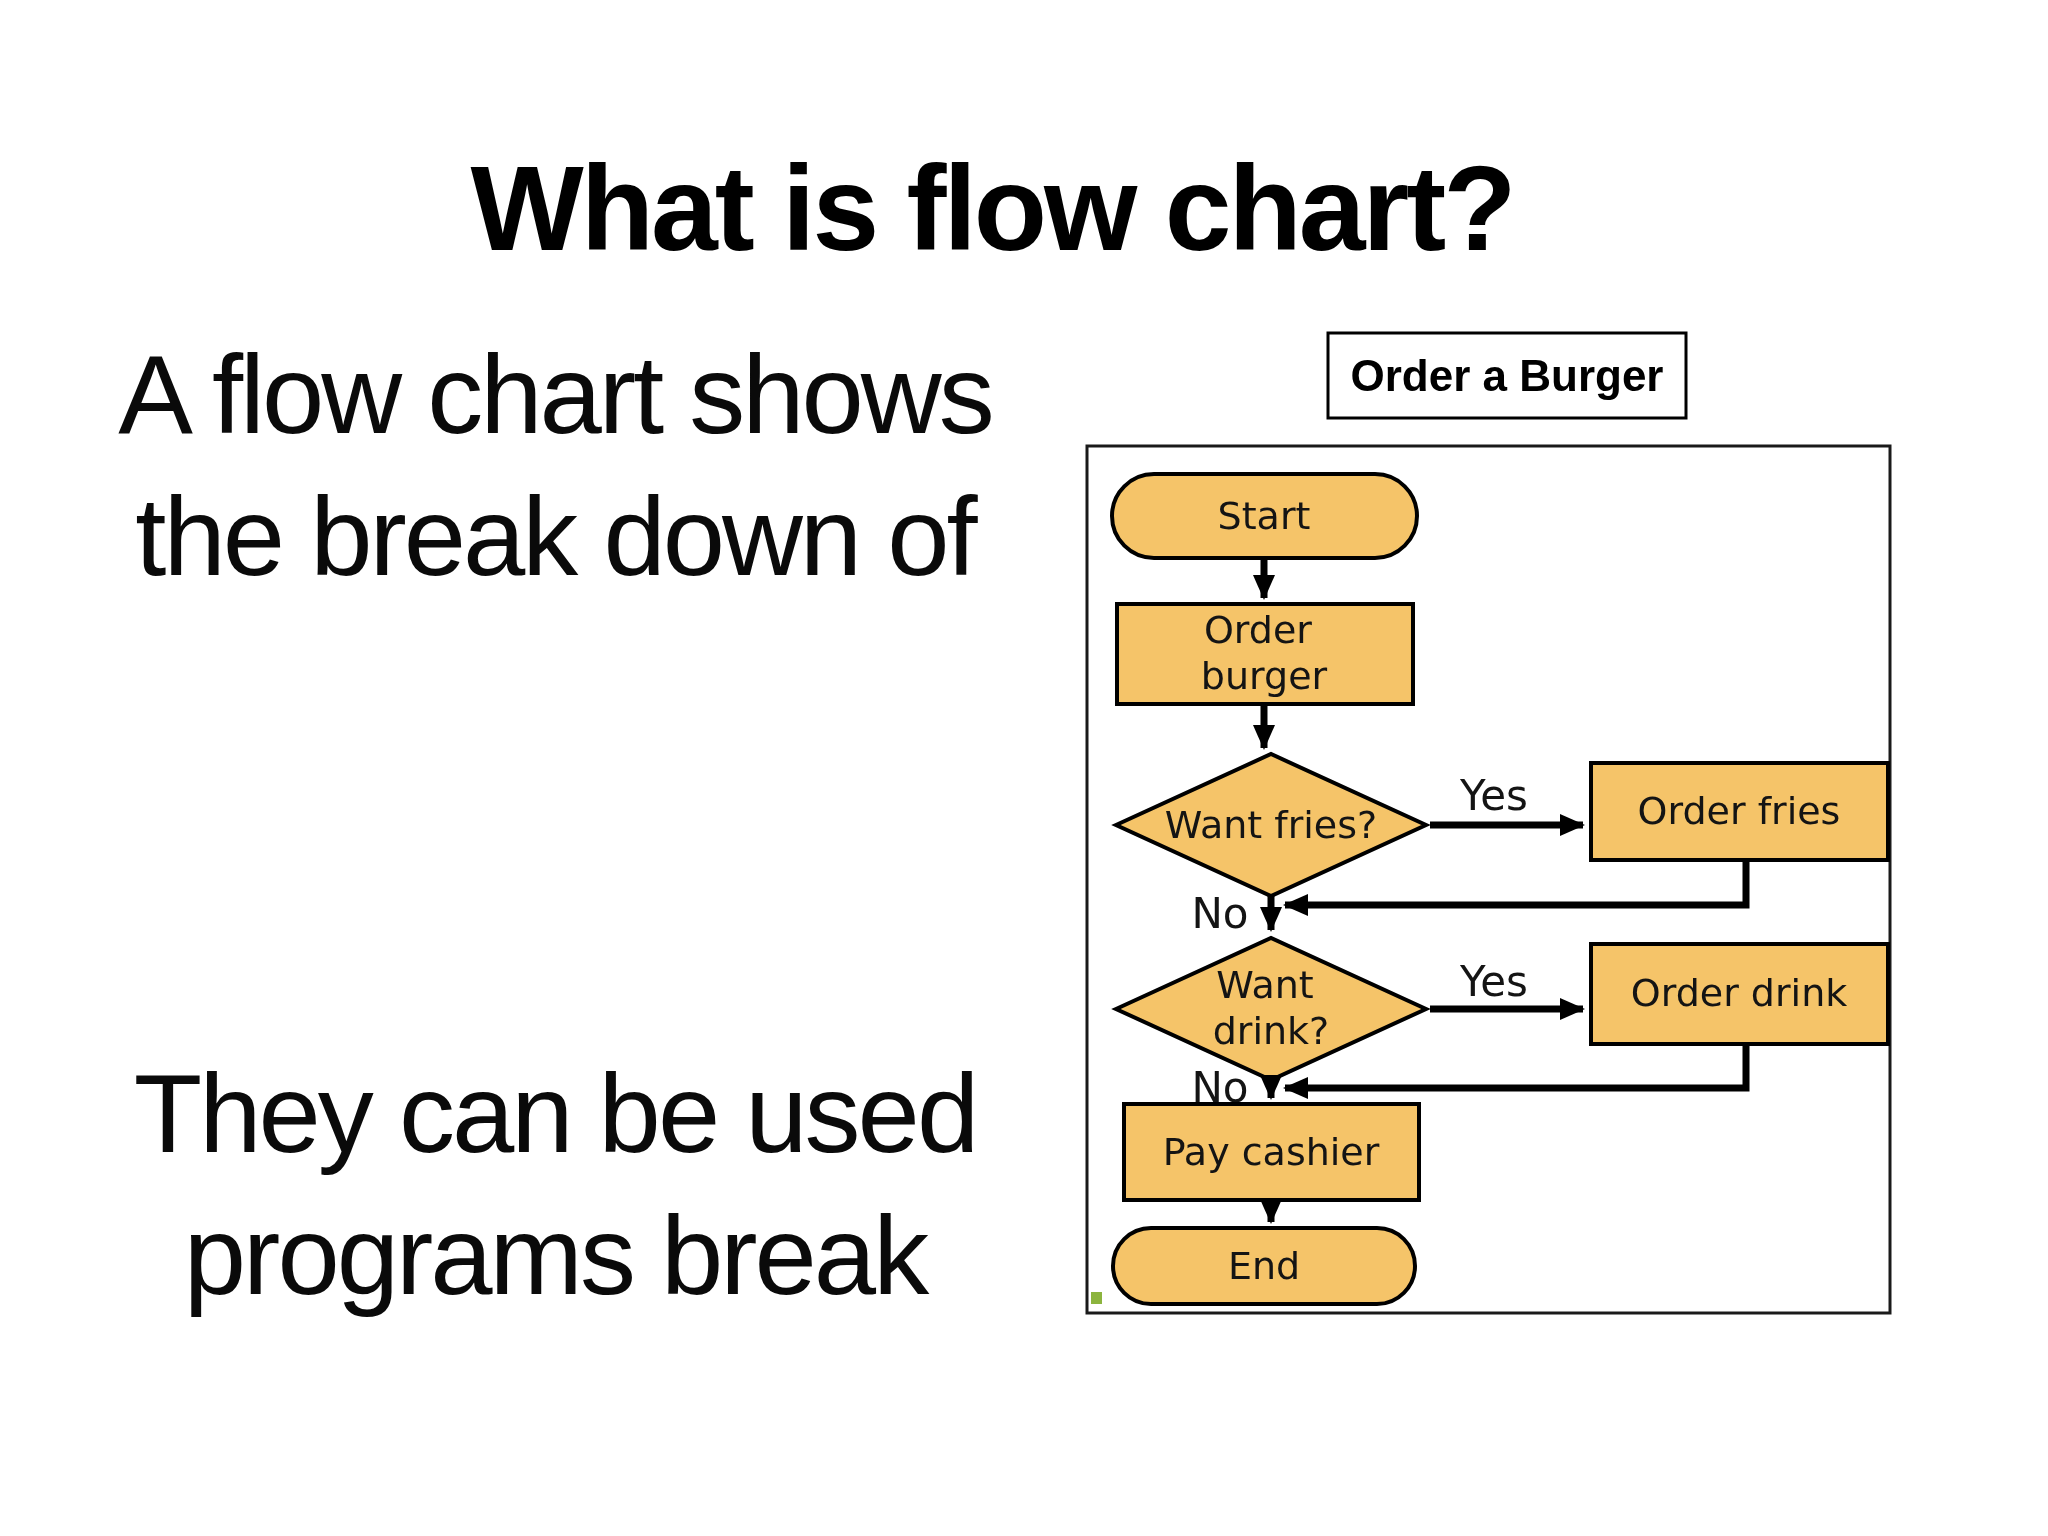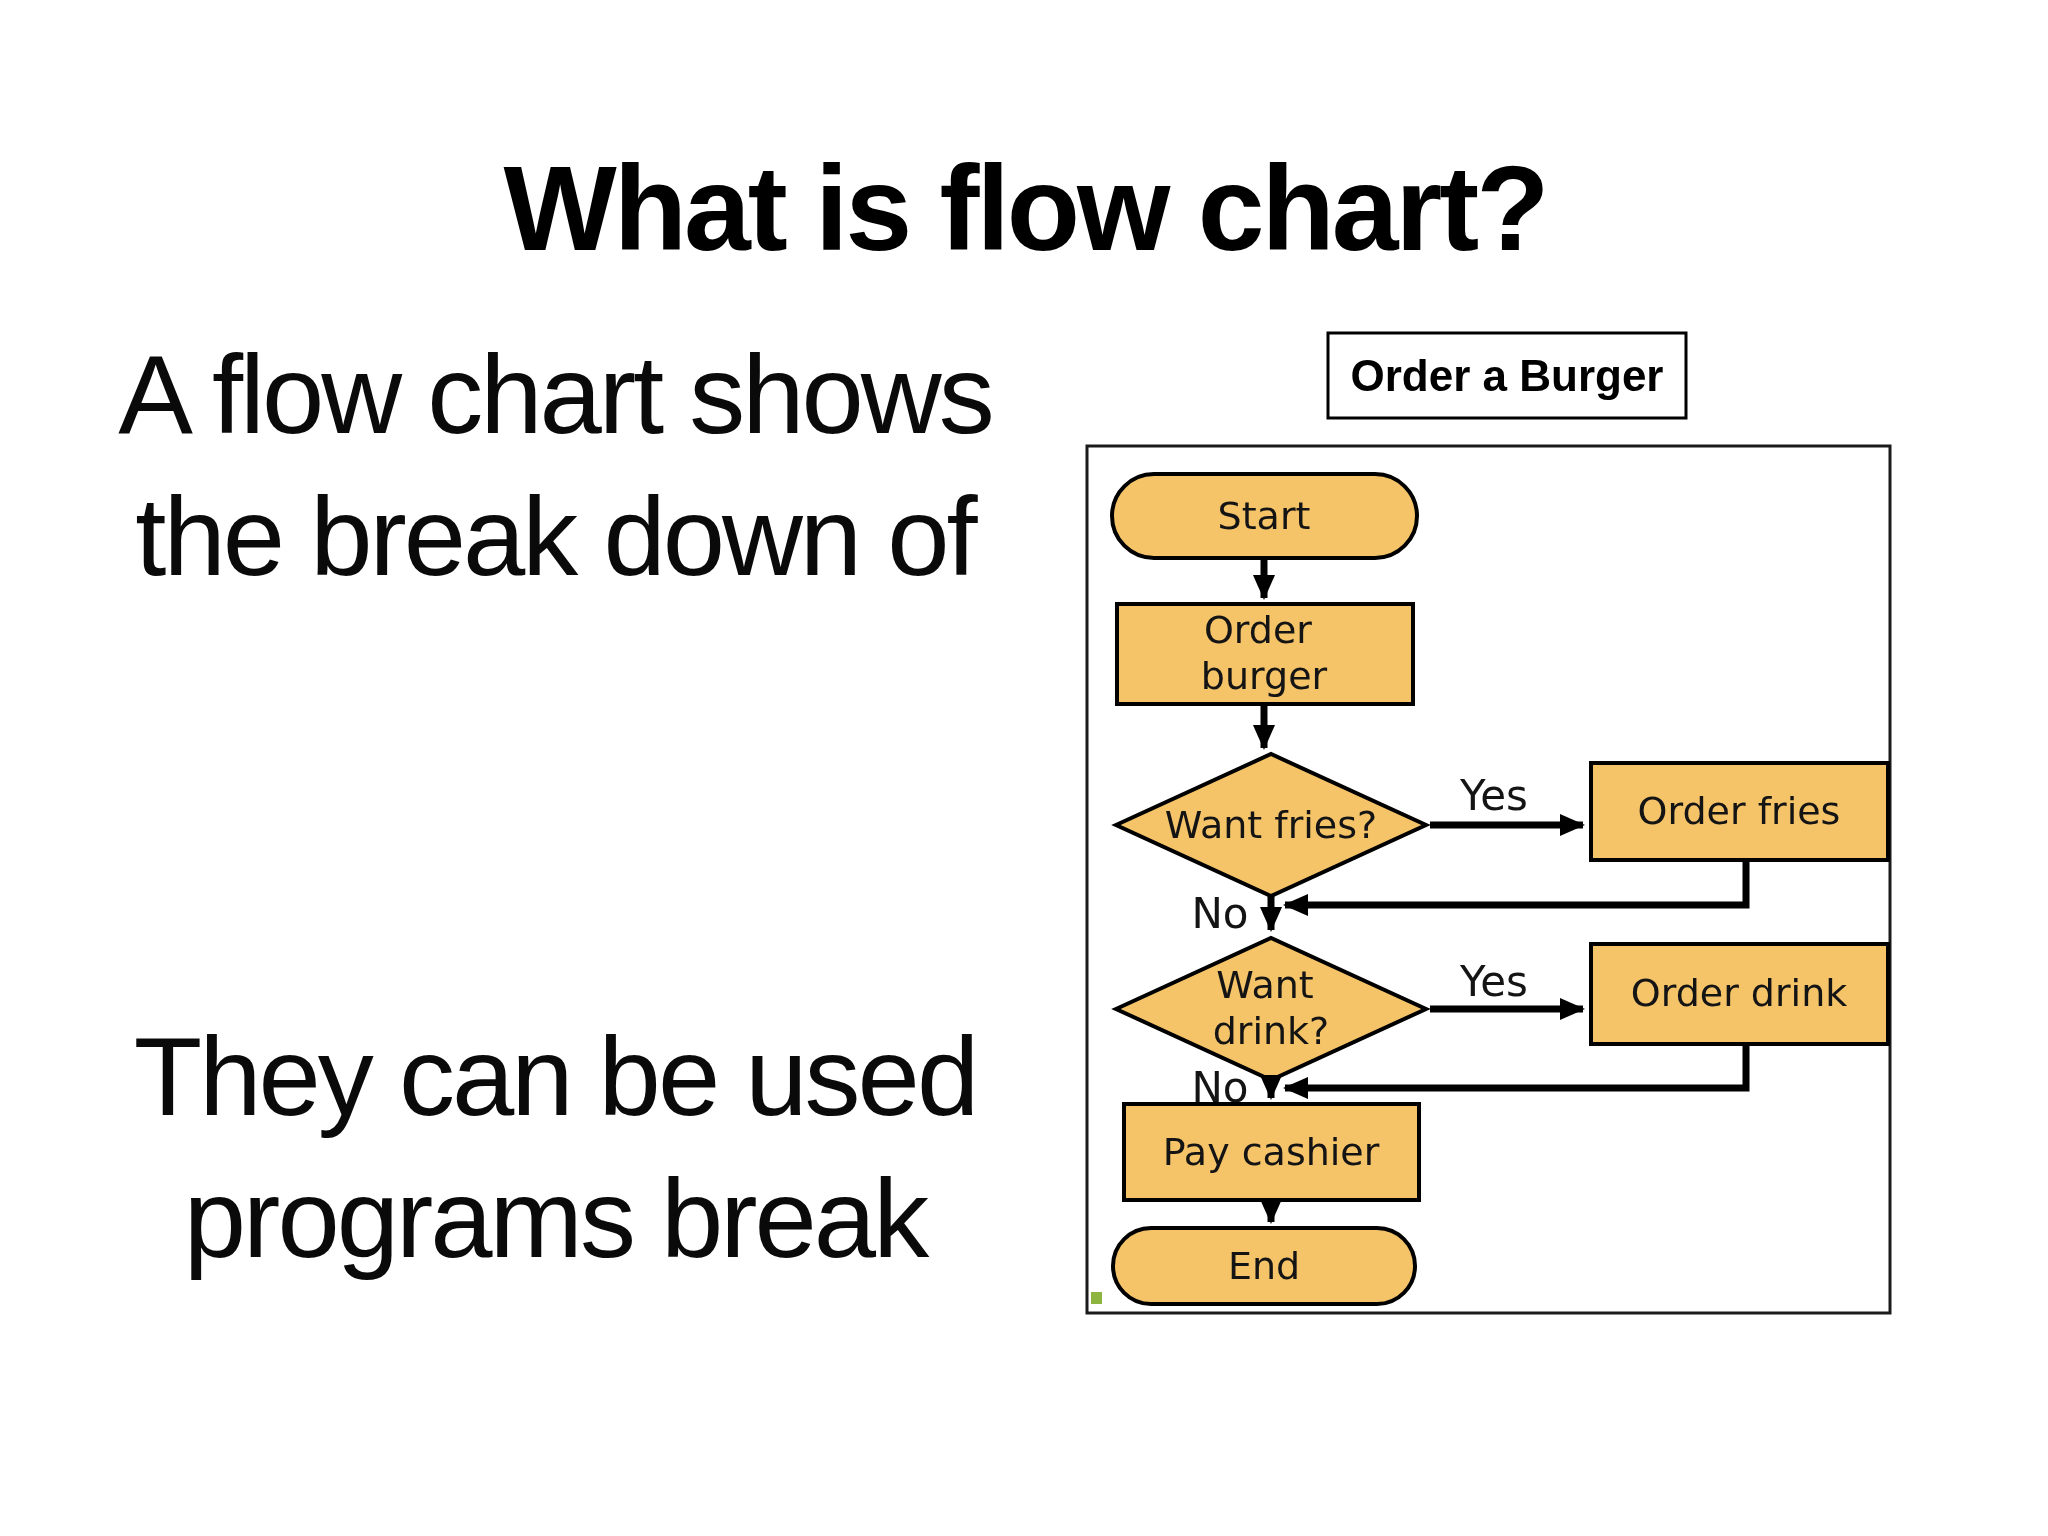--- a/index.html
+++ b/index.html
@@ -1,24 +1,24 @@
 <!DOCTYPE html>
 <html><head>
 <meta charset="utf-8">
 <style>
   html,body{margin:0;padding:0;}
   body{width:2048px;height:1536px;background:#ffffff;position:relative;overflow:hidden;
        font-family:"Liberation Sans",sans-serif;}
   .abs{position:absolute;}
   #title{left:0;top:133px;width:1984px;text-align:center;
-         font-size:120px;font-weight:bold;letter-spacing:-3px;color:#000;line-height:150px;padding-left:33px;}
+         font-size:120px;font-weight:bold;letter-spacing:-3px;color:#000;line-height:150px;}
   .bodytext{left:40px;width:1030px;text-align:center;color:#0a0a0a;
             font-size:112px;letter-spacing:-3px;line-height:142px;font-weight:400;}
   #para1{top:324px;}
-  #para2{top:1006px;}
+  #para2{top:1043px;}
   #flow{left:1060px;top:320px;width:860px;height:1010px;text-align:right;}
   svg text{font-family:"DejaVu Sans",sans-serif;fill:#141414;}
   svg .shape-label{font-size:38px;}
   svg .edge-label{font-size:42px;}
   svg .caption-label{font-family:"Liberation Sans",sans-serif;font-size:44px;font-weight:bold;fill:#000;}
 </style>
 </head>
 <body>
 
 <div id="title" class="abs">What is flow chart?</div>

